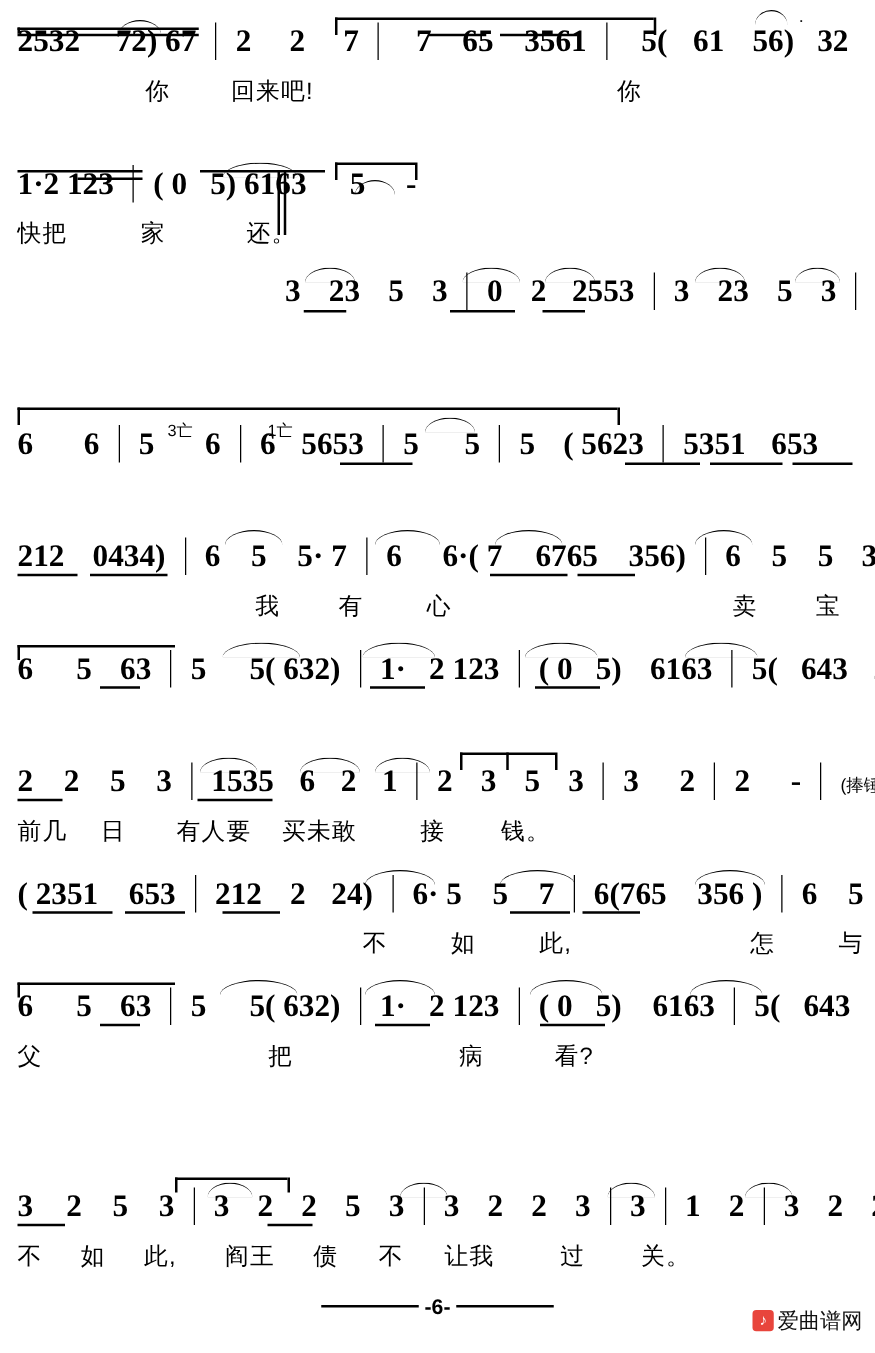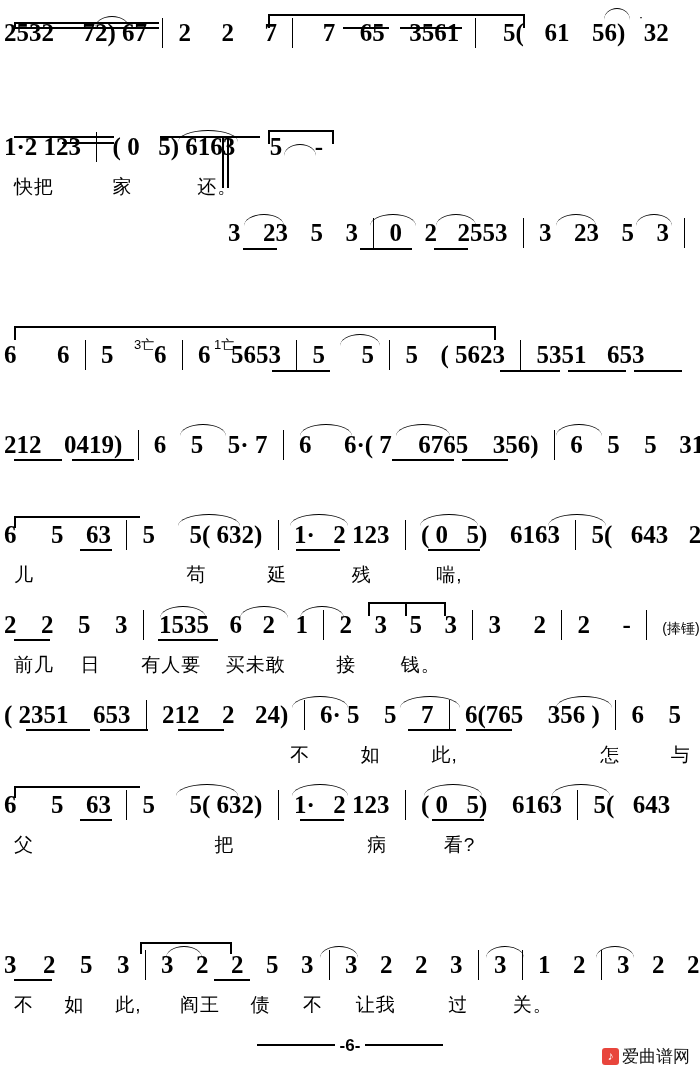--- a/index.html
+++ b/index.html
@@ -27,21 +27,21 @@
     width: 700px;
   }
   .notes {
     position: relative;
     height: 42px;
     font-family: "Liberation Serif", serif;
     font-weight: bold;
     font-size: 25px;
     letter-spacing: 0px;
     white-space: nowrap;
-    padding-left: 4px;
+    padding-left: 14px;
     box-sizing: border-box;
   }
   .lyrics {
     position: relative;
     height: 30px;
     font-family: "Liberation Sans", sans-serif;
     font-size: 19px;
     white-space: nowrap;
     padding-left: 14px;
     box-sizing: border-box;
@@ -153,20 +153,28 @@
       <span class="bar"></span>
       <span style="display:inline-block;width:6px"></span>
       <span class="tok">5(</span>
       <span style="display:inline-block;width:8px"></span>
       <span class="tok">61</span>
       <span style="display:inline-block;width:10px"></span>
       <span class="tok">56)</span>
       <span style="display:inline-block;width:6px"></span>
       <span class="tok">32</span>
     </div>
+    <div class="lyrics">
+      <span style="display:inline-block;width:96px"></span>
+      <span>你</span>
+      <span style="display:inline-block;width:36px"></span>
+      <span>回来吧!</span>
+      <span style="display:inline-block;width:230px"></span>
+      <span>你</span>
+    </div>
   </div>
 
   <div class="hline" style="left:14px;top:22px;width:145px;"></div>
   <div class="hline" style="left:14px;top:27px;width:145px;"></div>
   <div class="vline" style="left:14px;top:22px;height:5px;"></div>
   <div class="slur" style="left:95px;top:16px;width:34px;"></div>
   <div class="hline" style="left:268px;top:14px;width:255px;"></div>
   <div class="vline" style="left:268px;top:14px;height:14px;"></div>
   <div class="vline" style="left:523px;top:14px;height:14px;"></div>
   <div class="hline" style="left:343px;top:27px;width:46px;"></div>
@@ -286,21 +294,21 @@
   <div class="hline" style="left:272px;top:370px;width:58px;"></div>
   <div class="slur" style="left:340px;top:334px;width:40px;"></div>
   <div class="hline" style="left:500px;top:370px;width:60px;"></div>
   <div class="hline" style="left:568px;top:370px;width:58px;"></div>
   <div class="hline" style="left:634px;top:370px;width:48px;"></div>
 
   <div class="row" style="top:430px;">
     <div class="notes">
       <span class="tok">212</span>
       <span style="display:inline-block;width:10px"></span>
-      <span class="tok">0419)</span>
+      <span class="tok">0434)</span>
       <span class="bar"></span>
       <span class="tok">6</span>
       <span style="display:inline-block;width:12px"></span>
       <span class="tok">5</span>
       <span style="display:inline-block;width:12px"></span>
       <span class="tok">5·</span>
       <span class="tok">7</span>
       <span class="bar"></span>
       <span class="tok">6</span>
       <span style="display:inline-block;width:20px"></span>
@@ -311,20 +319,32 @@
       <span style="display:inline-block;width:12px"></span>
       <span class="tok">356)</span>
       <span class="bar"></span>
       <span class="tok">6</span>
       <span style="display:inline-block;width:12px"></span>
       <span class="tok">5</span>
       <span style="display:inline-block;width:12px"></span>
       <span class="tok">5</span>
       <span style="display:inline-block;width:10px"></span>
       <span class="tok">31</span>
+    </div>
+    <div class="lyrics">
+      <span style="display:inline-block;width:184px"></span>
+      <span>我</span>
+      <span style="display:inline-block;width:34px"></span>
+      <span>有</span>
+      <span style="display:inline-block;width:38px"></span>
+      <span>心</span>
+      <span style="display:inline-block;width:212px"></span>
+      <span>卖</span>
+      <span style="display:inline-block;width:34px"></span>
+      <span>宝</span>
     </div>
   </div>
   <div class="hline" style="left:14px;top:459px;width:48px;"></div>
   <div class="hline" style="left:72px;top:459px;width:62px;"></div>
   <div class="slur" style="left:180px;top:424px;width:46px;"></div>
   <div class="slur" style="left:300px;top:424px;width:52px;"></div>
   <div class="slur" style="left:396px;top:424px;width:54px;"></div>
   <div class="hline" style="left:392px;top:459px;width:62px;"></div>
   <div class="hline" style="left:462px;top:459px;width:46px;"></div>
   <div class="slur" style="left:556px;top:424px;width:46px;"></div>
@@ -351,31 +371,20 @@
       <span style="display:inline-block;width:6px"></span>
       <span class="tok">5)</span>
       <span style="display:inline-block;width:10px"></span>
       <span class="tok">6163</span>
       <span class="bar"></span>
       <span class="tok">5(</span>
       <span style="display:inline-block;width:6px"></span>
       <span class="tok">643</span>
       <span style="display:inline-block;width:8px"></span>
       <span class="tok">235)</span>
-    </div>
-    <div class="lyrics">
-      <span>儿</span>
-      <span style="display:inline-block;width:140px"></span>
-      <span>苟</span>
-      <span style="display:inline-block;width:48px"></span>
-      <span>延</span>
-      <span style="display:inline-block;width:52px"></span>
-      <span>残</span>
-      <span style="display:inline-block;width:52px"></span>
-      <span>喘,</span>
     </div>
   </div>
   <div class="hline" style="left:14px;top:516px;width:126px;"></div>
   <div class="vline" style="left:14px;top:516px;height:12px;"></div>
   <div class="hline" style="left:80px;top:549px;width:32px;"></div>
   <div class="slur" style="left:178px;top:514px;width:62px;"></div>
   <div class="slur" style="left:290px;top:514px;width:58px;"></div>
   <div class="hline" style="left:296px;top:549px;width:44px;"></div>
   <div class="slur" style="left:420px;top:514px;width:58px;"></div>
   <div class="hline" style="left:428px;top:549px;width:52px;"></div>

